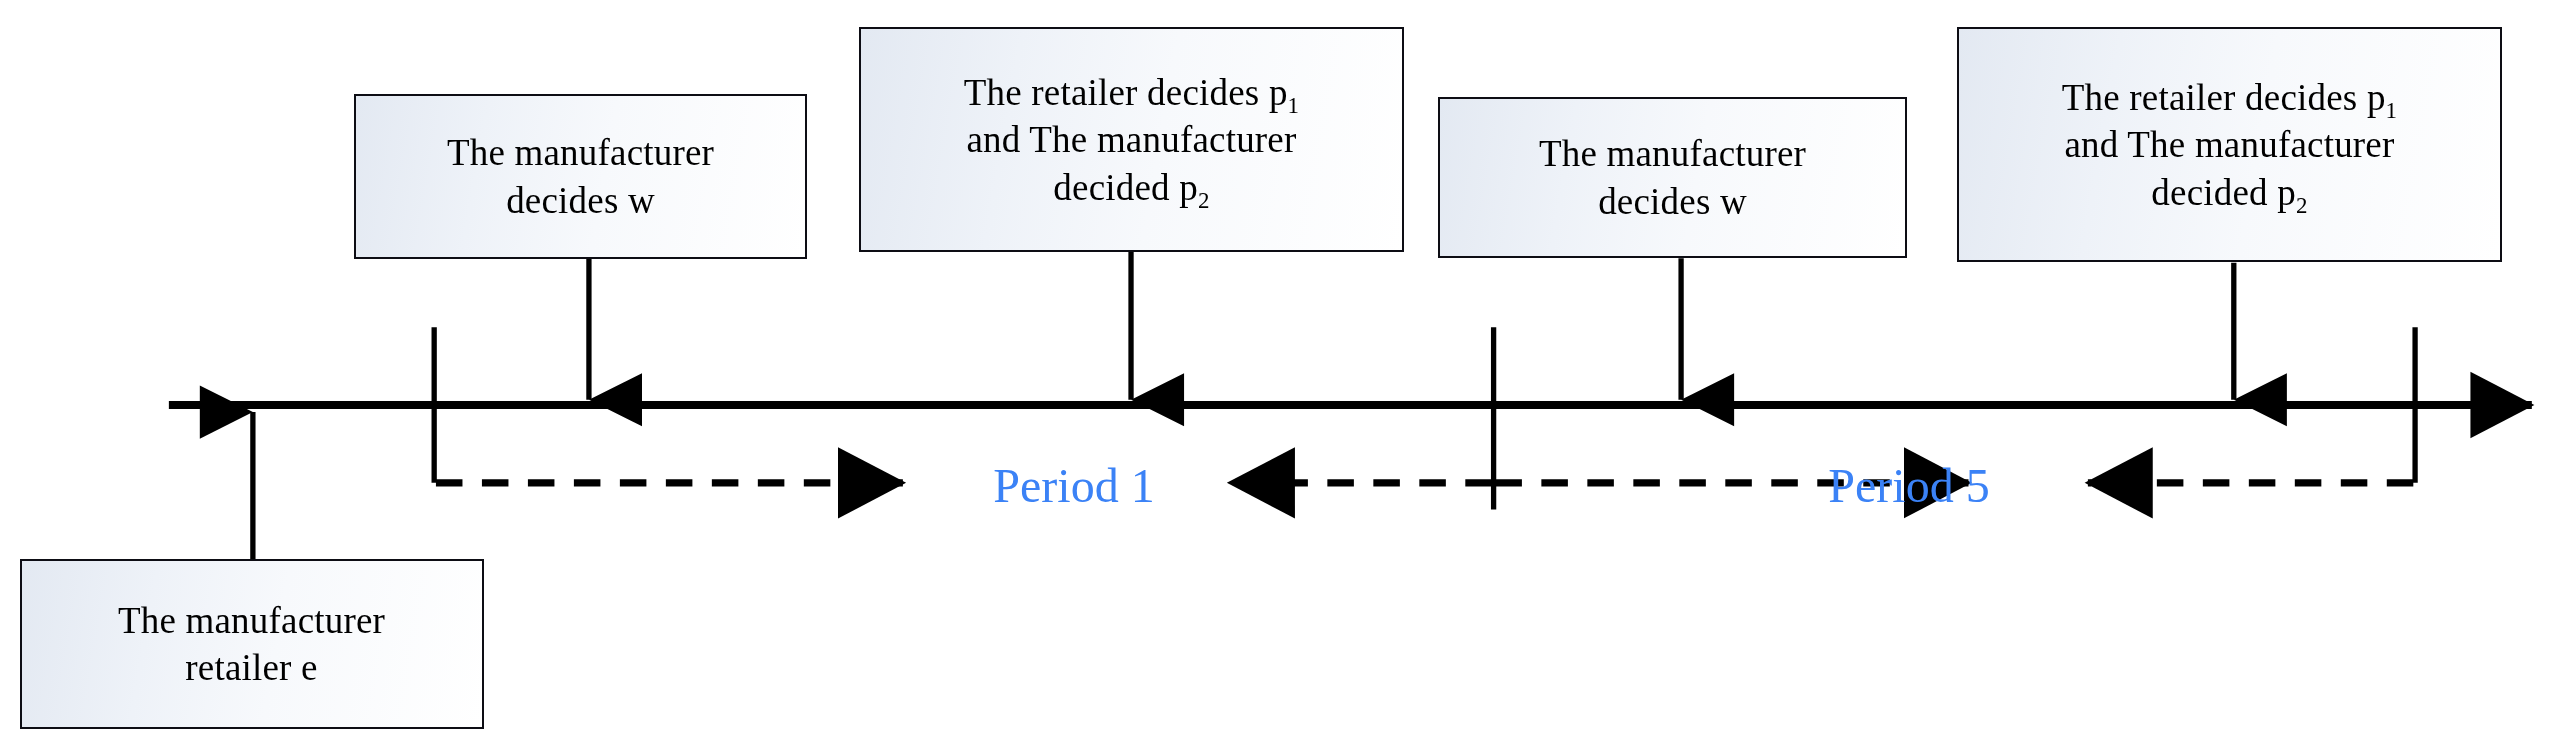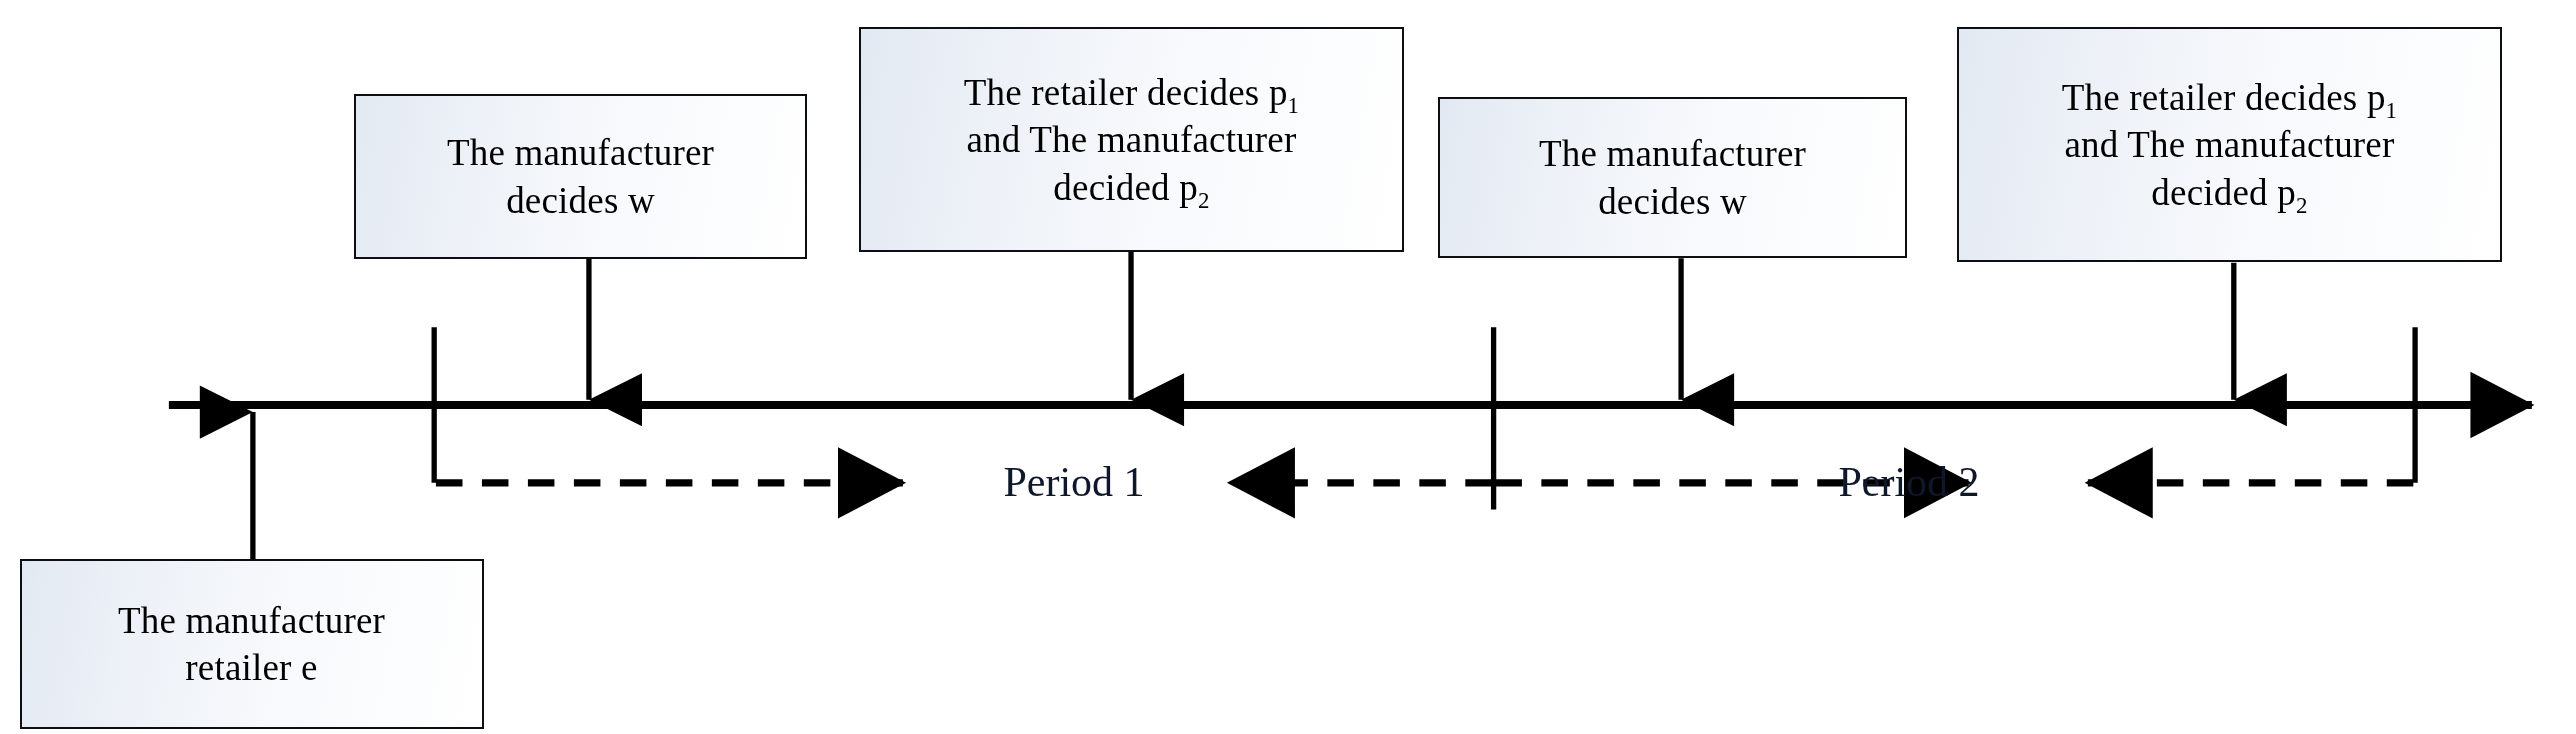--- a/index.html
+++ b/index.html
@@ -51,22 +51,22 @@
     left: 0;
     top: 0;
     width: 2576px;
     height: 734px;
     pointer-events: none;
   }
 
   
   .period-label {
     position: absolute;
-    font-size: 42px;
-    color: #0f172a;
+    font-size: 48px;
+    color: #3b82f6;
     white-space: nowrap;
     text-align: center;
   }
 </style>
 </head>
 <body>
 
 <div id="stage">
 
   <svg id="wires" viewBox="0 0 2911 830" width="2576" height="734" xmlns="http://www.w3.org/2000/svg">
@@ -137,16 +137,16 @@
     <span class="line"><span>decided p</span><sub>2</sub></span>
   </div>
 
   <div class="event-box" style="left:19.5px; top:559px; width:464px; height:170px;">
     <span class="line">The manufacturer</span>
     <span class="line">retailer e</span>
   </div>
 
   <div class="period-label" style="left:972px; top:458px; width:204px;">Period 1</div>
 
-  <div class="period-label" style="left:1807px; top:458px; width:204px;">Period 2</div>
+  <div class="period-label" style="left:1807px; top:458px; width:204px;">Period 5</div>
 
 </div>
 
 
 </body></html>

